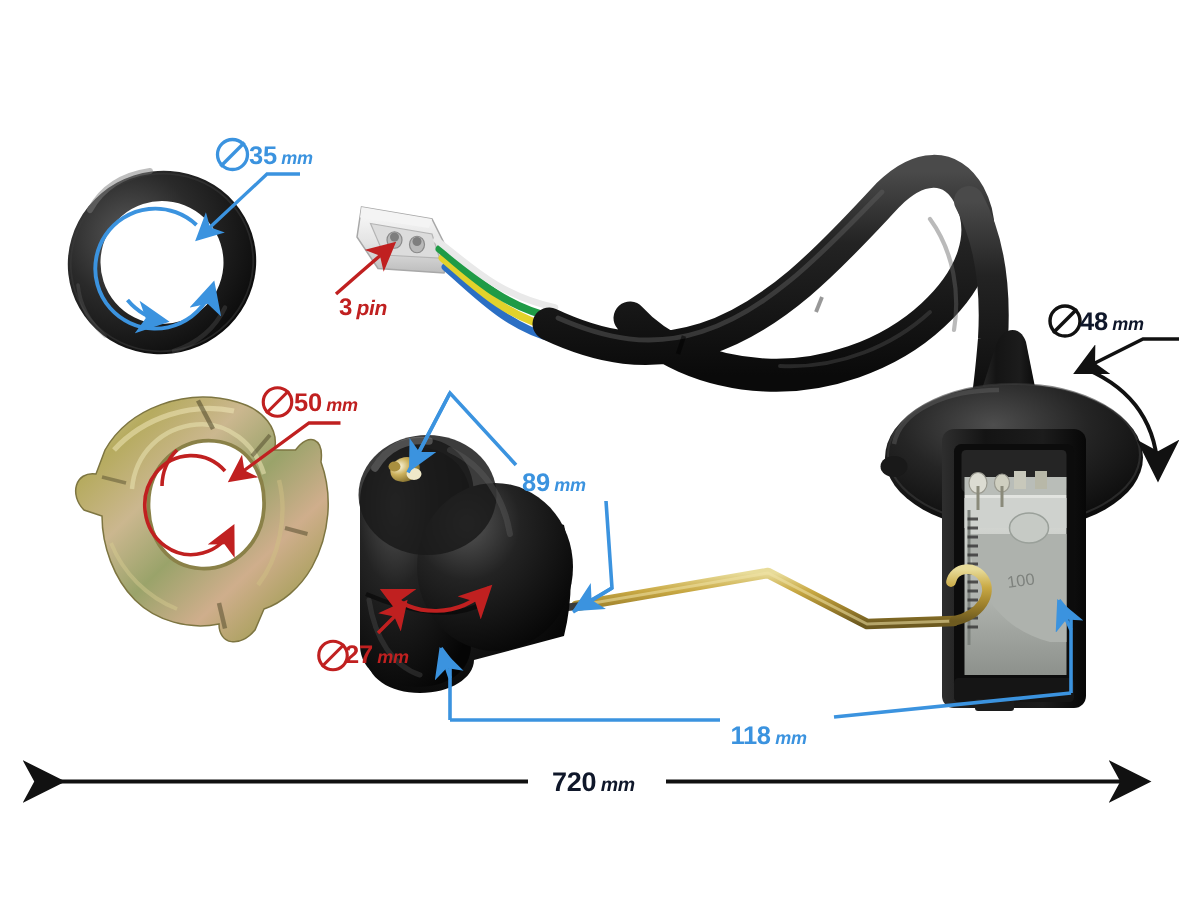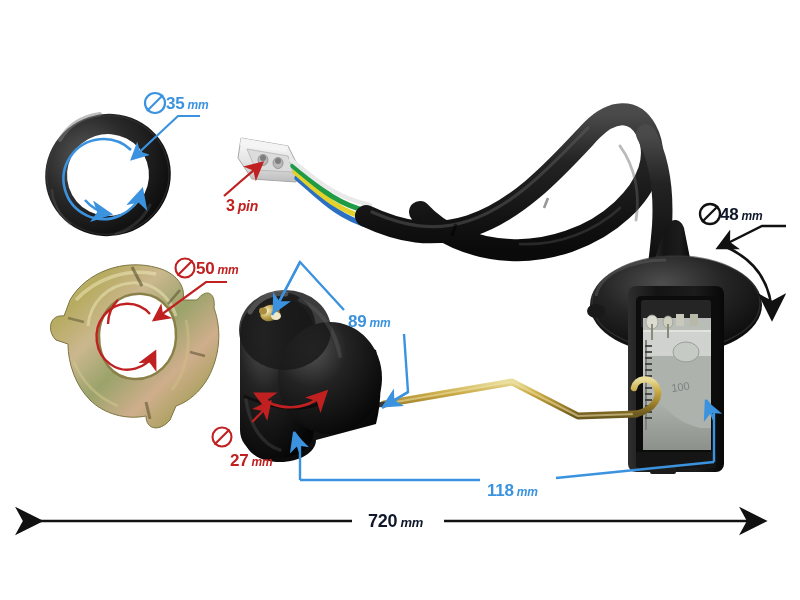--- a/index.html
+++ b/index.html
@@ -7,21 +7,21 @@
   #stage{position:relative;width:800px;height:600px;background:#ffffff;}
   svg#art{position:absolute;left:0;top:0;width:800px;height:600px;}
   .dim-label{position:absolute;white-space:nowrap;font-family:"Liberation Sans",sans-serif;font-weight:bold;letter-spacing:-0.2px;}
   .dim-num{font-size:17px;font-weight:bold;}
   .dim-unit{font-size:12px;font-weight:bold;margin-left:3px;font-style:italic;}
   .blue{color:#3b93df;}
   .red{color:#c02020;}
   .black{color:#0f172a;}
   .lbl-35{left:166px;top:94px;}
   .lbl-30{left:196px;top:259px;}
-  .lbl-27{left:230px;top:427px;margin-top:24px;}
+  .lbl-27{left:230px;top:427px;}
   .lbl-48{left:720px;top:205px;}
   .lbl-55{left:348px;top:312px;}
   .lbl-118{left:487px;top:481px;text-align:right;}
   .lbl-480{left:368px;top:511px;}
   .lbl-3pin{left:226px;top:197px;}
   .lbl-3pin .dim-num{font-size:16px;}
   .lbl-3pin .dim-unit{font-size:14px;margin-top:44px;}
   .lbl-480 .dim-num{font-size:18px;}
   .lbl-480 .dim-unit{font-size:13px;}
 </style>

